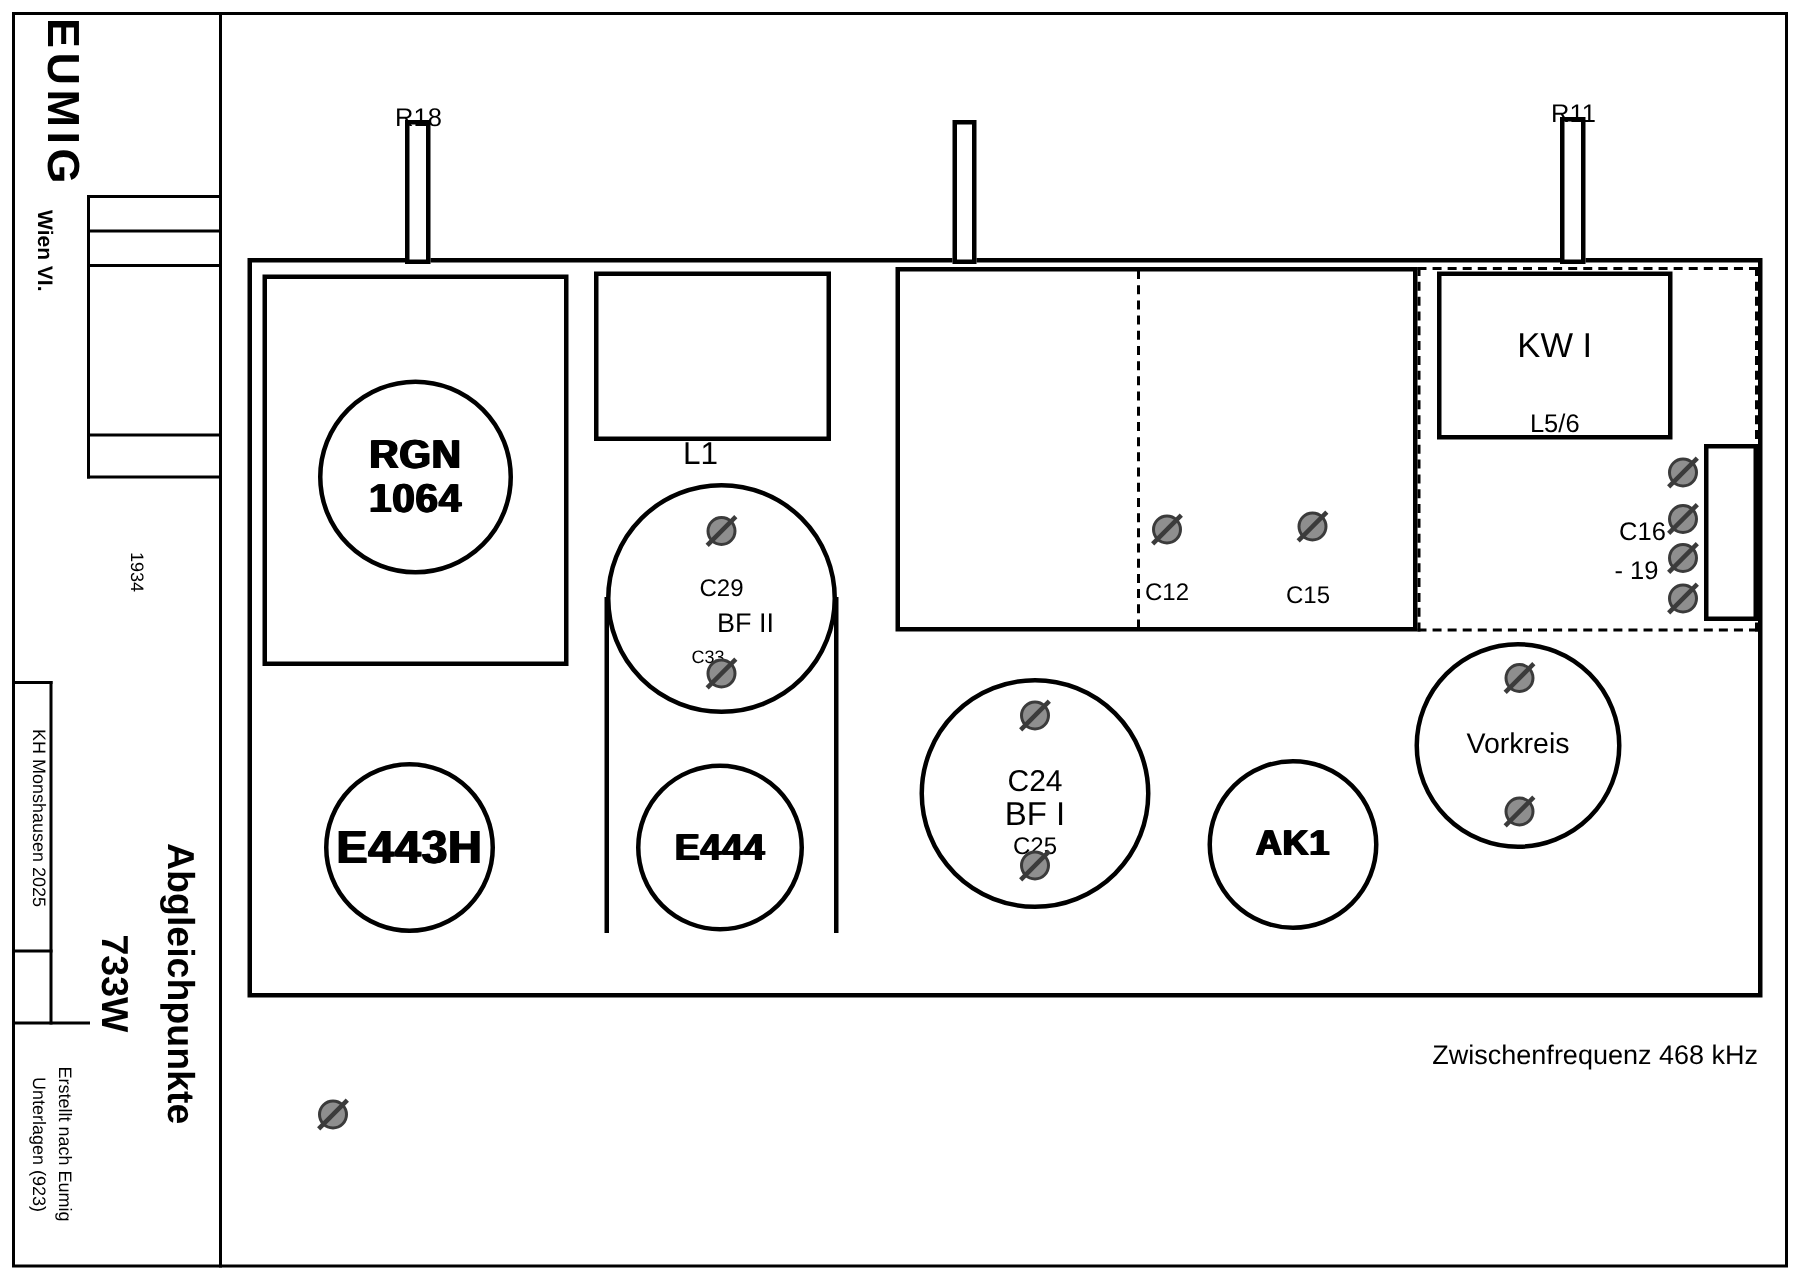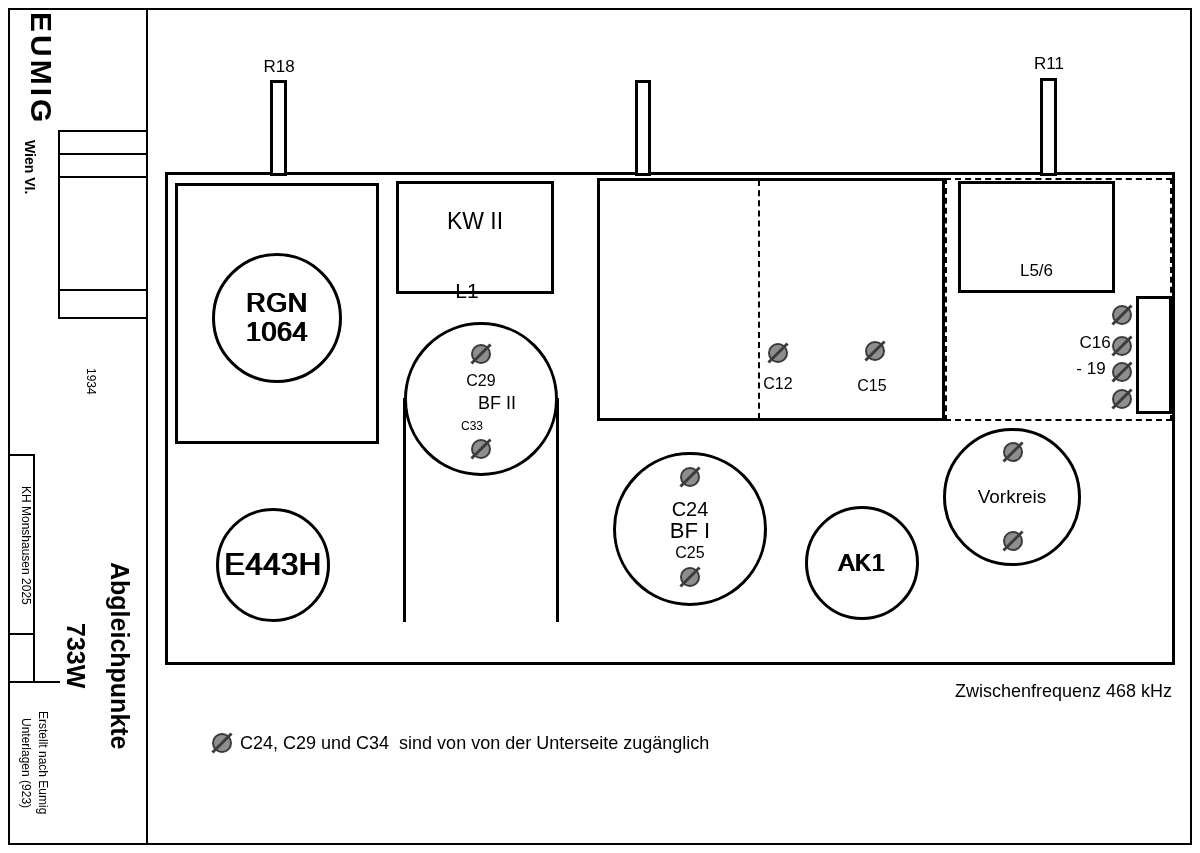--- a/index.html
+++ b/index.html
@@ -6,23 +6,23 @@
   html,body{margin:0;padding:0;background:#fff;}
   .canvas{position:relative;width:1200px;height:853px;background:#fff;color:#000;
           font-family:"Liberation Sans",sans-serif;overflow:hidden;}
   .frame{position:absolute;border:2px solid #000;}
   .hl{position:absolute;height:2px;background:#000;}
   .vl{position:absolute;width:2px;background:#000;}
   .box{position:absolute;border:3px solid #000;background:#fff;}
   .nofill{background:transparent;}
   .circle{position:absolute;border:3px solid #000;border-radius:50%;background:#fff;
           display:flex;flex-direction:column;align-items:center;justify-content:center;text-align:center;}
-  .lbl{position:absolute;text-align:center;line-height:1.2;}
+  .lbl{position:absolute;text-align:center;line-height:1.2;margin-top:12px;}
   .vtext{position:absolute;writing-mode:vertical-rl;}
-  .heavy{font-weight:normal;text-shadow:0.7px 0 currentColor,-0.7px 0 currentColor;letter-spacing:0.5px;text-align:center;}
+  .heavy{font-weight:bold;text-shadow:0.7px 0 currentColor,-0.7px 0 currentColor;letter-spacing:0.5px;text-align:center;}
   .screw{position:absolute;width:20px;height:20px;border-radius:50%;background:#8e8e8e;border:2px solid #3b3b3b;}
   .screw::before{content:"";position:absolute;left:50%;top:50%;width:27px;height:3px;background:#3b3b3b;
                  transform:translate(-50%,-50%) rotate(-45deg);}
   .dashedbox{position:absolute;border:2px dashed #000;}
   .vdash{position:absolute;width:0;border-left:2px dashed #000;}
   .shield{position:absolute;width:3px;background:#000;}
 </style>
 </head>
 <body>
 
@@ -71,46 +71,49 @@
   <div class="box" style="left:1040px;top:78px;width:17px;height:98px"></div>
   <div class="lbl" style="left:1025px;top:54px;width:48px;font-size:17px">R11</div>
 
   <div class="box nofill" style="left:175px;top:183px;width:204px;height:261px"></div>
   <div class="circle heavy" style="left:212px;top:253px;width:130px;height:130px;font-size:27px;line-height:29px">
     <span>RGN</span>
     <span>1064</span>
   </div>
 
   <div class="box nofill" style="left:396px;top:181px;width:158px;height:113px"></div>
-  <div class="lbl" style="left:396px;top:208px;width:158px;font-size:23px">KW II</div>
   <div class="lbl" style="left:396px;top:278px;width:142px;font-size:21px">L1</div>
 
   <div class="circle" style="left:404px;top:322px;width:154px;height:154px"></div>
   <div class="shield" style="left:403px;top:398px;height:224px"></div>
   <div class="shield" style="left:556px;top:398px;height:224px"></div>
   <span class="screw" style="left:471px;top:344px"></span>
   <div class="lbl" style="left:404px;top:371px;width:154px;font-size:16px">C29</div>
   <div class="lbl" style="left:404px;top:393px;width:186px;font-size:18px">BF II</div>
   <div class="lbl" style="left:404px;top:419px;width:136px;font-size:12px">C33</div>
   <span class="screw" style="left:471px;top:439px"></span>
 
   <div class="circle heavy" style="left:216px;top:508px;width:114px;height:114px;font-size:31px">
     <span>E443H</span>
   </div>
+  <div class="circle heavy" style="left:424px;top:509px;width:112px;height:112px;font-size:25px">
+    <span>E444</span>
+  </div>
 
   <div class="box nofill" style="left:597px;top:178px;width:348px;height:243px"></div>
   <div class="vdash" style="left:758px;top:180px;height:239px"></div>
   <span class="screw" style="left:768px;top:343px"></span>
   <div class="lbl" style="left:748px;top:374px;width:60px;font-size:16px">C12</div>
   <span class="screw" style="left:865px;top:341px"></span>
   <div class="lbl" style="left:842px;top:376px;width:60px;font-size:16px">C15</div>
 
   <div class="dashedbox" style="left:945px;top:178px;width:227px;height:243px"></div>
 
   <div class="box" style="left:958px;top:181px;width:157px;height:112px"></div>
+  <div class="lbl" style="left:958px;top:205px;width:157px;font-size:23px">KW I</div>
   <div class="lbl" style="left:958px;top:261px;width:157px;font-size:17px">L5/6</div>
 
 
   <div class="lbl" style="left:1064px;top:333px;width:62px;font-size:17px">C16</div>
   <div class="lbl" style="left:1060px;top:359px;width:62px;font-size:17px">- 19</div>
 
   <div class="box" style="left:1136px;top:296px;width:36px;height:118px"></div>
   <span class="screw" style="left:1112px;top:305px"></span>
   <span class="screw" style="left:1112px;top:336px"></span>
   <span class="screw" style="left:1112px;top:362px"></span>
@@ -129,15 +132,14 @@
   <div class="lbl" style="left:613px;top:543px;width:154px;font-size:16px">C25</div>
   <span class="screw" style="left:680px;top:567px"></span>
 
   <div class="circle heavy" style="left:805px;top:506px;width:114px;height:114px;font-size:24px">
     <span>AK1</span>
   </div>
 
   <div class="lbl" style="left:870px;top:681px;width:302px;font-size:18px;text-align:right">Zwischenfrequenz 468 kHz</div>
 
   <span class="screw" style="left:212px;top:733px"></span>
-  <div class="lbl" style="left:240px;top:733px;width:640px;font-size:18px;text-align:left;white-space:pre">C24, C29 und C34  sind von von der Unterseite zugänglich</div>
 
 </div>
 
 </body></html>

